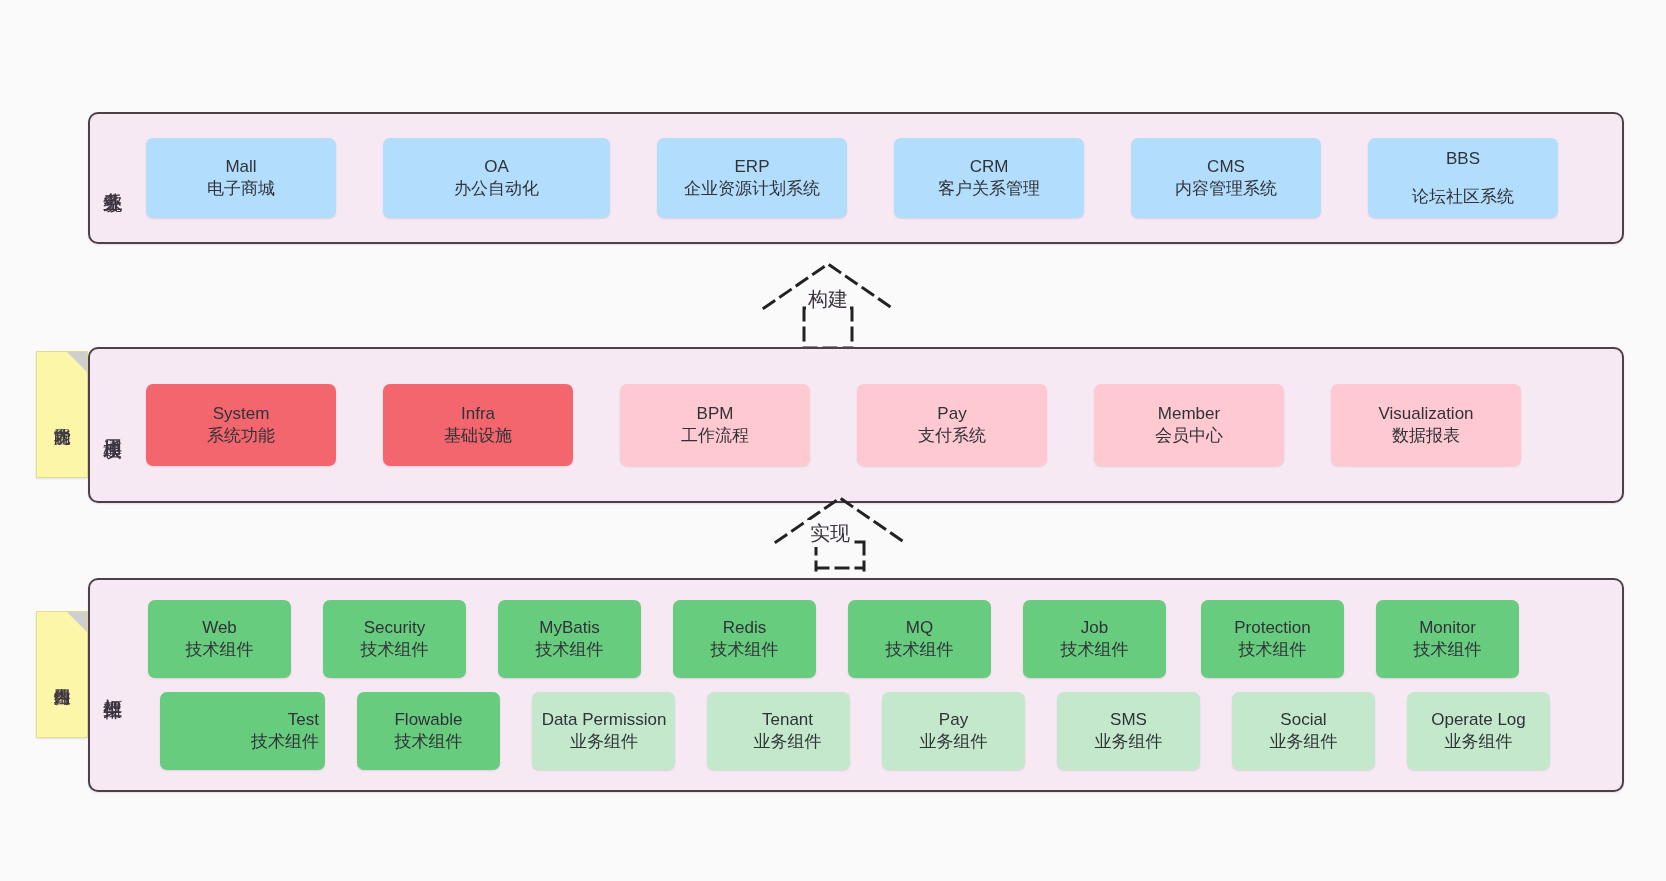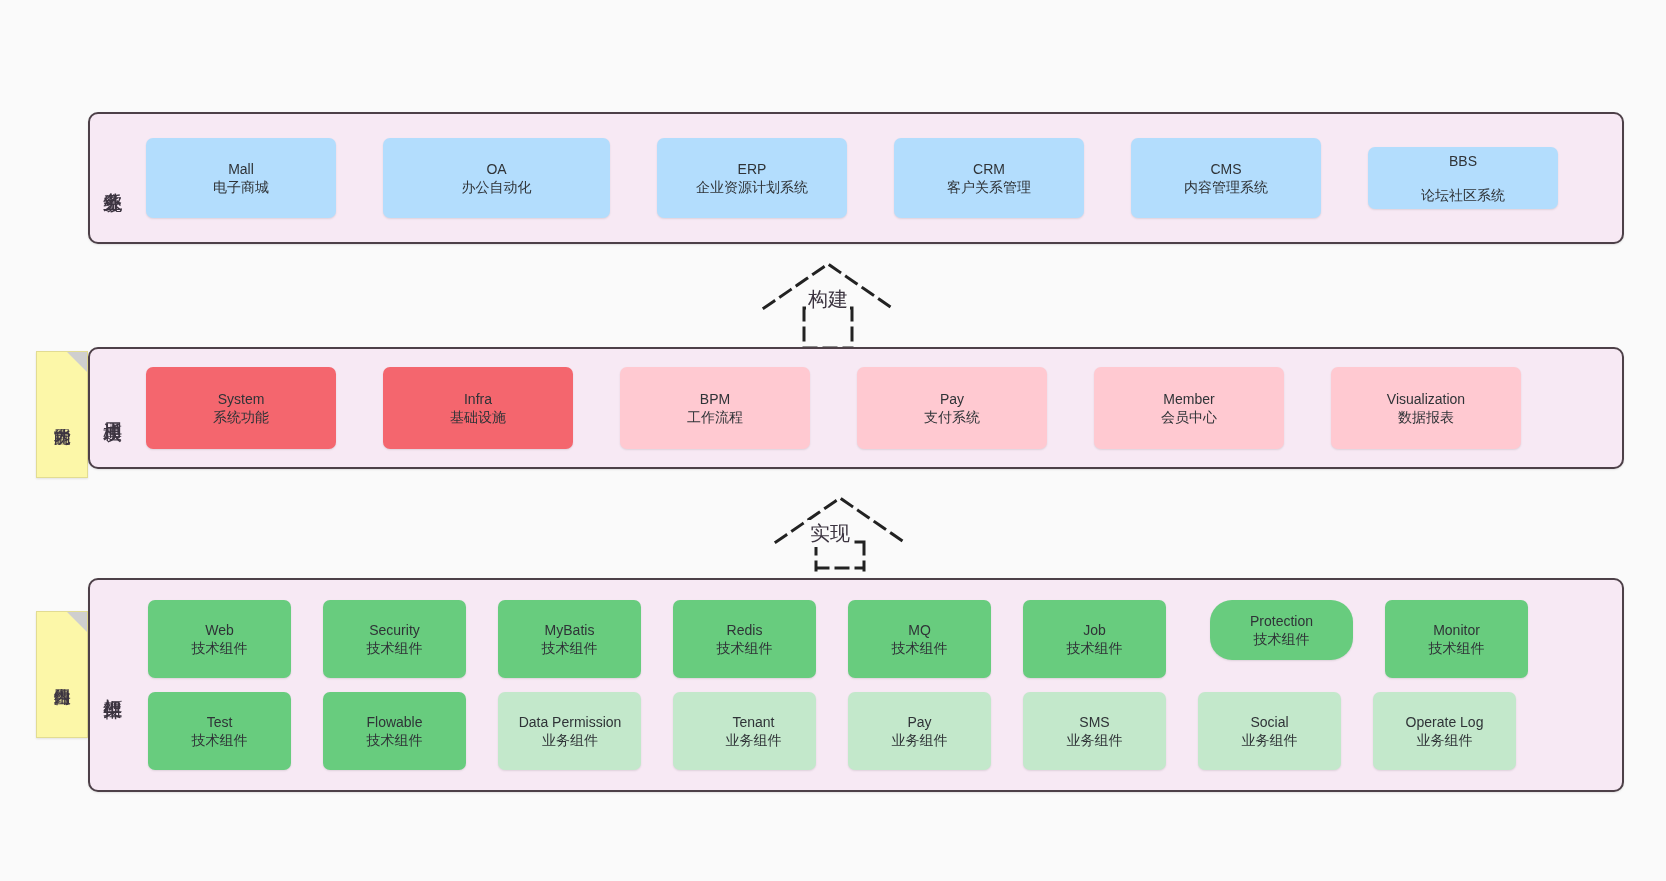--- a/index.html
+++ b/index.html
@@ -49,21 +49,21 @@
 
   
   .node{
     box-sizing:border-box;
     border-radius:7px;
     display:flex;
     flex-direction:column;
     align-items:center;
     justify-content:center;
     text-align:center;
-    font-size:14px;
+    font-size:17px;
     line-height:1.30;
     color:#2f3337;
     padding:6px 6px;
     box-shadow:0 1px 2px rgba(0,0,0,.10);
   }
   .node .l1{display:block;}
   .node .l2{display:block;}
 
   .row-blue .node{background:#b3ddfd;}
   .mod-strong{background:#f4666e !important;}
@@ -129,41 +129,41 @@
           <span class="l2">企业资源计划系统</span>
         </div>
         <div class="node" style="width: 190px; height: 80px; margin-left: 47px;">
           <span class="l1">CRM</span>
           <span class="l2">客户关系管理</span>
         </div>
         <div class="node" style="width: 190px; height: 80px; margin-left: 47px;">
           <span class="l1">CMS</span>
           <span class="l2">内容管理系统</span>
         </div>
-        <div class="node" style="width: 190px; height: 62px; margin-left: 47px; gap: 16px;">
+        <div class="node" style="width: 190px; height: 80px; margin-left: 47px; gap: 16px;">
           <span class="l1">BBS</span>
           <span class="l2">论坛社区系统</span>
         </div>
       </div>
   </div>
 
   <div class="conn" style="left:760px;top:258px;width:140px;height:92px;">
     <svg width="140" height="92" viewBox="0 0 140 92">
       <path d="M4 50 L68 6 L132 50" fill="none" stroke="#222" stroke-width="3" stroke-dasharray="12,8" stroke-linecap="square"></path>
       <path d="M44 50 L44 92 M92 50 L92 92 M44 90 L92 90 M44 50 L92 50" fill="none" stroke="#222" stroke-width="3" stroke-dasharray="12,8" stroke-linecap="square"></path>
     </svg>
     <div class="conn-label" style="left:46px;top:28px;">构建</div>
   </div>
 
   <div class="note" style="left:36px;top:351px;width:52px;height:127px;">
     <span class="fold"></span>
     <span>内置功能</span>
   </div>
 
-  <div class="layer" id="layer-module" style="left:88px;top:347px;width:1536px;height:122px;justify-content:center;">
+  <div class="layer" id="layer-module" style="left:88px;top:347px;width:1536px;height:156px;justify-content:center;">
     <div class="layer-title">通用模块</div>
     <div class="layer-body" id="body-module">
         <div class="node mod-strong" style="width: 190px; height: 82px; margin-left: 8px;">
           <span class="l1">System</span>
           <span class="l2">系统功能</span>
         </div>
         <div class="node mod-strong" style="width: 190px; height: 82px; margin-left: 47px;">
           <span class="l1">Infra</span>
           <span class="l2">基础设施</span>
         </div>
@@ -220,31 +220,31 @@
             <span class="l2">技术组件</span>
           </div>
           <div class="node tech" style="width: 143px; height: 78px; margin-left: 32px;">
             <span class="l1">MQ</span>
             <span class="l2">技术组件</span>
           </div>
           <div class="node tech" style="width: 143px; height: 78px; margin-left: 32px;">
             <span class="l1">Job</span>
             <span class="l2">技术组件</span>
           </div>
-          <div class="node tech" style="width: 143px; height: 60px; margin-left: 44px; border-radius: 22px;">
+          <div class="node tech" style="width: 143px; height: 78px; margin-left: 35px;">
             <span class="l1">Protection</span>
             <span class="l2">技术组件</span>
           </div>
           <div class="node tech" style="width: 143px; height: 78px; margin-left: 32px;">
             <span class="l1">Monitor</span>
             <span class="l2">技术组件</span>
           </div>
         </div>
       <div id="body-fw-row2" style="display:flex;width:100%;">
-          <div class="node tech" style="width: 143px; height: 78px; margin-left: 8px;">
+          <div class="node tech" style="width: 165px; height: 78px; margin-left: 20px; align-items: flex-end;">
             <span class="l1">Test</span>
             <span class="l2">技术组件</span>
           </div>
           <div class="node tech" style="width: 143px; height: 78px; margin-left: 32px;">
             <span class="l1">Flowable</span>
             <span class="l2">技术组件</span>
           </div>
           <div class="node biz" style="width: 143px; height: 78px; margin-left: 32px; padding-left: 7px;">
             <span class="l1">Data Permission</span>
             <span class="l2">业务组件</span>

